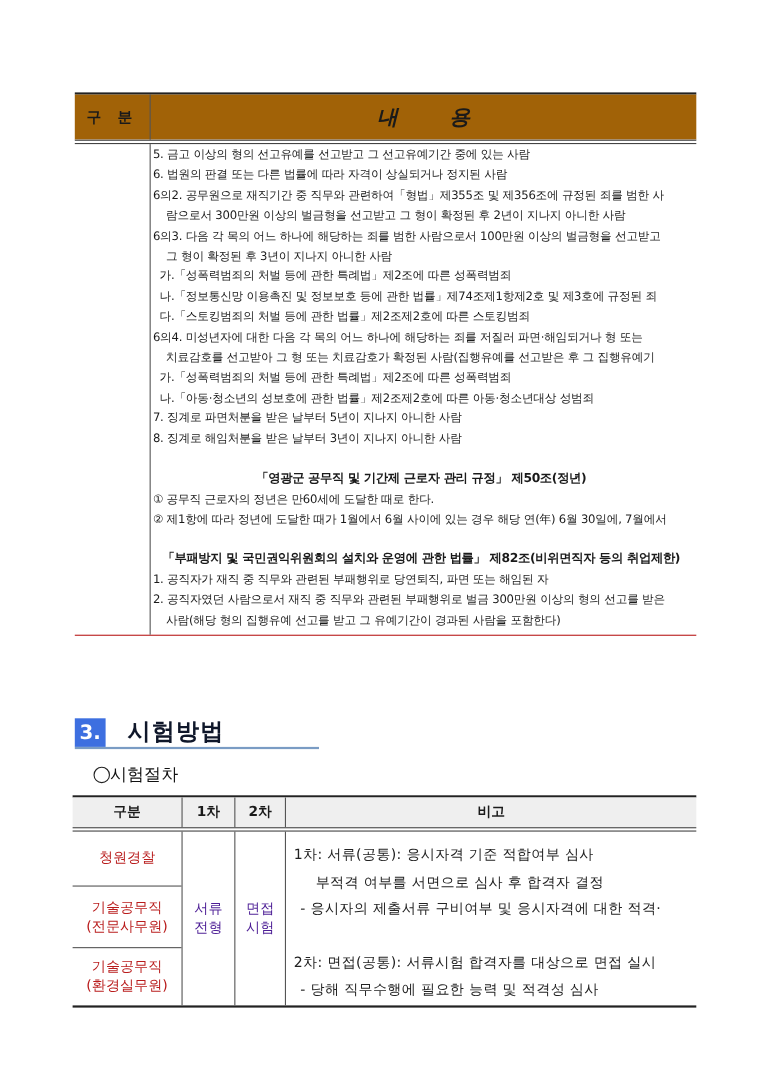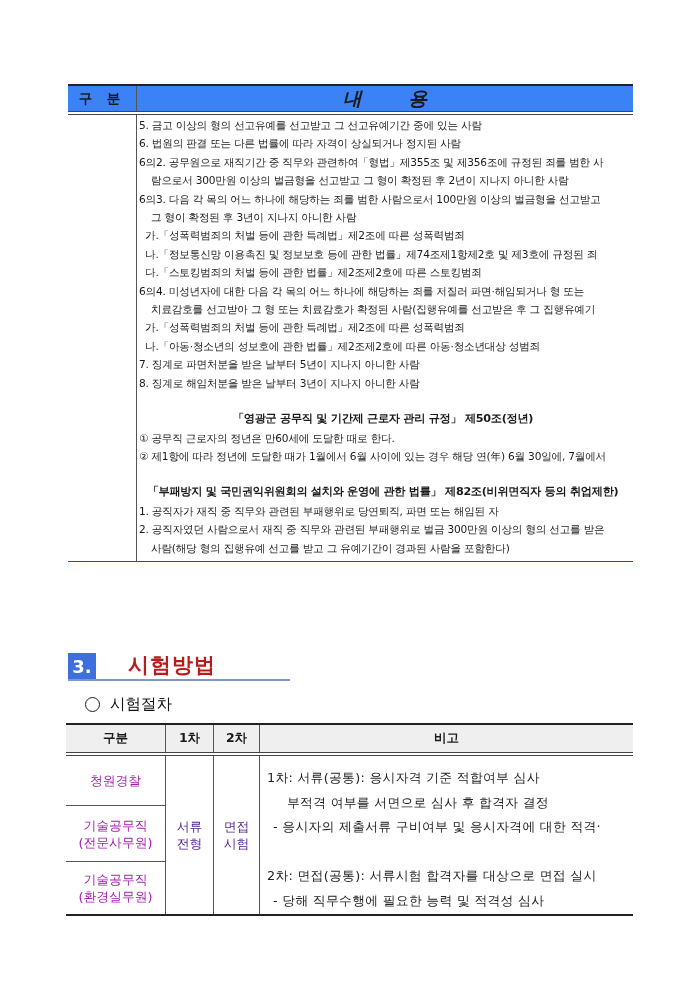--- a/index.html
+++ b/index.html
@@ -2,56 +2,56 @@
 <html><head>
 <meta charset="utf-8">
 <style>
   * { box-sizing: border-box; margin: 0; padding: 0; }
   html, body { width: 700px; height: 990px; background: #ffffff; overflow: hidden; }
   body { position: relative; font-family: "DejaVu Sans", "Liberation Sans", sans-serif; color: #1a1a1a; }
 
   
   .t1 { position: absolute; left: 68px; top: 84px; width: 565px; }
   .t1-top { height: 2px; background: #222; }
-  .t1-head { display: flex; height: 25px; background: #3b82f6; }
+  .t1-head { display: flex; height: 41px; background: #a16207; }
   .t1-head .c1 { width: 69px; border-right: 1px solid #555; display:flex; align-items:center; justify-content:center; font-weight: bold; font-size: 13.5px; letter-spacing: 5px; }
   .t1-head .c2 { flex: 1; display:flex; align-items:center; justify-content:center; font-weight: bold; font-size: 19px; word-spacing: 40px; font-style: italic; }
   .t1-dbl { height: 4px; border-top: 1.5px solid #444; border-bottom: 1.5px solid #444; background: #fff; }
   .t1-body { display: flex; border-bottom: 1px solid #b91c1c; }
   .t1-body .c1 { width: 69px; border-right: 1px solid #555; }
   .t1-body .c2 { flex: 1; padding: 1px 6px 4px 2px; font-size: 10.6px; line-height: 18.4px; letter-spacing: -0.2px; }
   .ln { white-space: nowrap; overflow: hidden; }
   .ind1 { padding-left: 12px; }
   .ind2 { padding-left: 6px; }
   .law-title { text-align: center; font-weight: bold; font-size: 11.2px; white-space: nowrap; letter-spacing: -0.3px; }
   .gap-a { height: 18px; }
   .gap-b { height: 18px; }
 
   
   .sec { position: absolute; left: 68px; top: 651px; height: 30px; width: 222px; }
   .sec-num { position: absolute; left: 0; top: 2px; width: 28px; height: 26px; background: #3d6fe0; color: #fff; font-weight: bold; font-size: 18px; display:flex; align-items:center; justify-content:center; }
-  .sec-title { position: absolute; left: 48px; top: 0; font-weight: bold; font-size: 21px; letter-spacing: 1px; color: #b91c1c; margin-left: 12px; }
+  .sec-title { position: absolute; left: 48px; top: 0; font-weight: bold; font-size: 21px; letter-spacing: 1px; color: #0f172a; }
   .sec-line { position: absolute; left: 0; top: 28px; width: 222px; height: 1.5px; background: #7a9cc4; }
 
-  .sub { position: absolute; left: 85px; top: 694px; font-size: 15.5px; display:flex; align-items:center; gap: 10px; color:#111; }
+  .sub { position: absolute; left: 85px; top: 694px; font-size: 15.5px; display:flex; align-items:center; color:#111; }
   .circle-icon { width: 15px; height: 15px; border: 1.3px solid #222; border-radius: 50%; display:inline-block; }
 
   
   .t2 { position: absolute; left: 66px; top: 723px; width: 567px; }
   .t2-top { height: 2px; background: #222; }
   .t2-head { display: flex; height: 27px; background: #efefef; font-weight: bold; font-size: 12.5px; }
   .t2-head > div { display:flex; align-items:center; justify-content:center; }
   .w1 { width: 100px; border-right: 1px solid #555; }
   .w2 { width: 48px; border-right: 1px solid #555; }
   .w3 { width: 46px; border-right: 1px solid #555; }
   .w4 { flex: 1; }
   .t2-dbl { height: 4px; border-top: 1.5px solid #444; border-bottom: 1.5px solid #444; }
   .t2-body { display: flex; height: 160px; border-bottom: 2px solid #222; }
   .t2-body .col1 { width: 100px; border-right: 1px solid #555; display:flex; flex-direction:column; }
-  .cat { display:flex; align-items:center; justify-content:center; text-align:center; font-size: 12.8px; line-height: 17px; color:#a21caf; }
+  .cat { display:flex; align-items:center; justify-content:center; text-align:center; font-size: 12.8px; line-height: 17px; color:#b91c1c; }
   .cat.r1 { height: 50px; border-bottom: 1px solid #555; }
   .cat.r2 { height: 56px; border-bottom: 1px solid #555; }
   .cat.r3 { flex: 1; }
   .t2-body .col2, .t2-body .col3 { display:flex; align-items:center; justify-content:center; text-align:center; font-size: 12.8px; line-height: 17px; color:#4c1d95; }
   .t2-body .col4 { flex: 1; padding: 10px 4px 0 7px; font-size: 12.8px; line-height: 24.5px; color:#222; letter-spacing: 0.3px; }
   .note { white-space: nowrap; overflow: hidden; }
   .note.sub1 { padding-left: 6px; }
   .note.sub2 { padding-left: 20px; }
   .note-gap { height: 24.5px; }
 </style>

